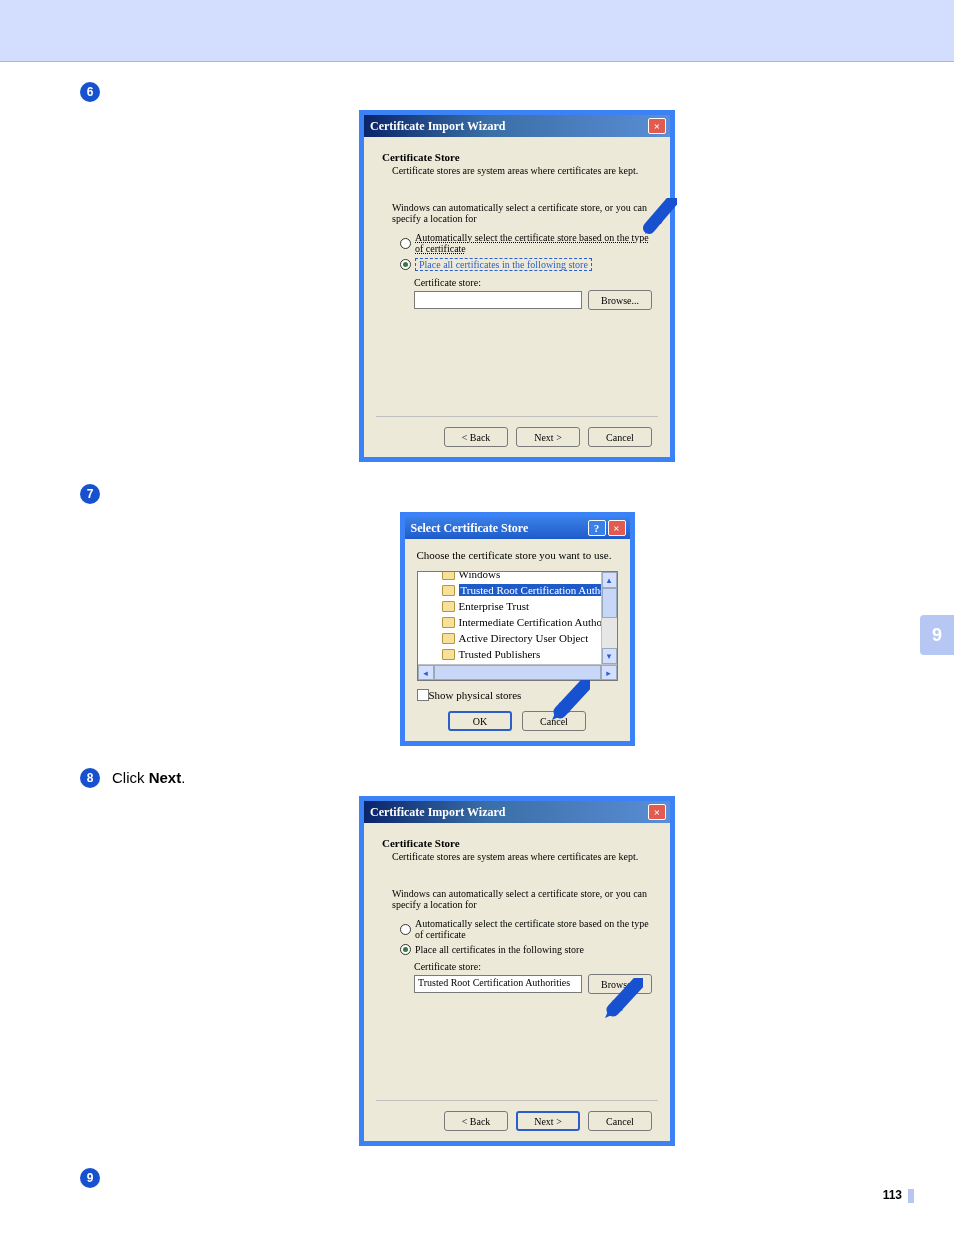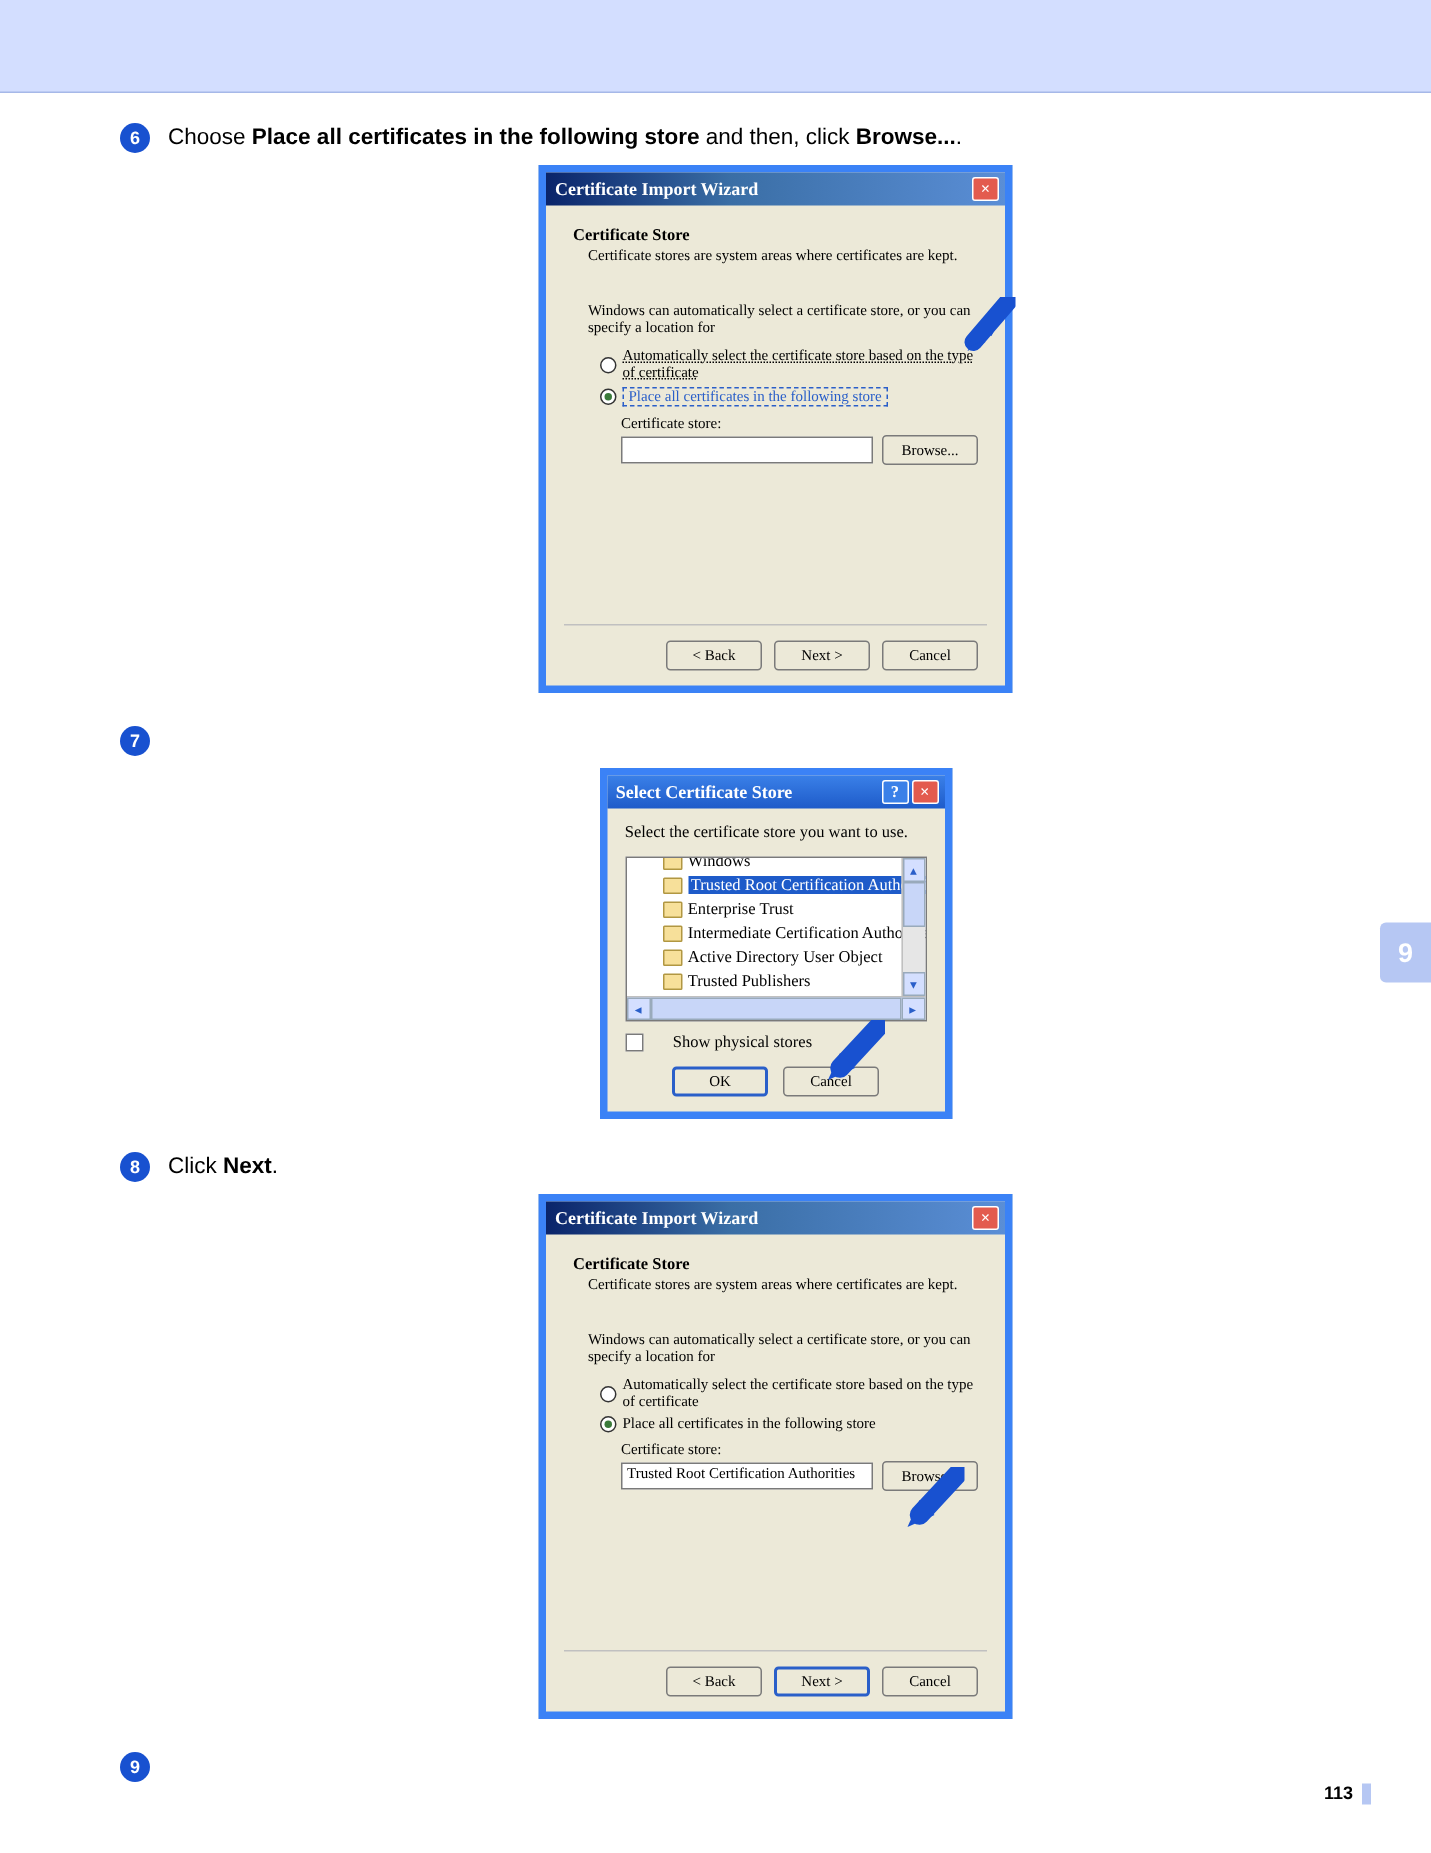--- a/index.html
+++ b/index.html
@@ -47,41 +47,38 @@
   .tree-item { display: flex; align-items: center; gap: 4px; padding-left: 22px; height: 16px; white-space: nowrap; }
   .folder { width: 13px; height: 11px; background: #f7e09a; border: 1px solid #b19742; border-radius: 1px; flex-shrink: 0; }
   .tree-item.sel .label { background: #1e5bc9; color: #fff; padding: 0 2px; }
   .tree-item .label { font-size: 11px; }
   .vscroll { position: absolute; right: 0; top: 0; bottom: 16px; width: 16px; background: #e6e6e6; border-left: 1px solid #c0c0c0; }
   .vscroll .sbtn { height: 16px; background: #d4dfff; border: 1px solid #9ab; display: flex; align-items: center; justify-content: center; font-size: 9px; color: #2a5fc9; }
   .vscroll .thumb { background: #c8d6f8; border: 1px solid #9ab; margin: 0; height: 30px; }
   .hscroll { position: absolute; left: 0; right: 0; bottom: 0; height: 16px; background: #e6e6e6; border-top: 1px solid #c0c0c0; display: flex; }
   .hscroll .sbtn { width: 16px; background: #d4dfff; border: 1px solid #9ab; display: flex; align-items: center; justify-content: center; font-size: 9px; color: #2a5fc9; }
   .hscroll .thumb { flex: 1; background: #c8d6f8; border: 1px solid #9ab; }
-  .chk-row { display: flex; align-items: center; gap: 20px; margin-top: 8px; font-size: 11px; }
+  .chk-row { display: flex; align-items: center; gap: 0; margin-top: 8px; font-size: 11px; }
   .chk { width: 12px; height: 12px; border: 1px solid #7a7a7a; background: #fff; }
   .d2 .btn-row2 { display: flex; gap: 10px; justify-content: center; margin-top: 10px; }
   .page-num { position: absolute; right: 40px; bottom: 32px; font-size: 12px; font-weight: bold; }
   .page-num::after { content: ""; display: inline-block; width: 6px; height: 14px; background: #b6c7f3; margin-left: 6px; vertical-align: middle; }
   .page { height: 1235px; position: relative; }
   .d1pad { height: 56px; }
 </style>
 </head>
 <body>
 <div class="page">
 
 <div class="header-band"></div>
 
 <div class="content">
 
   <div class="step">
     <div class="bullet">6</div>
-    <div class="step-text">
-      <span>Choose </span><b>Place all certificates in the following store</b><span> and then, click </span><b>Browse...</b><span>.</span>
-    </div>
   </div>
 
   <div class="dialog-wrap">
     <div class="d1wrap">
       <div class="xp-dialog d1">
         <div class="xp-title">
           <span>Certificate Import Wizard</span>
           <span class="spacer"></span>
           <span class="xp-close">×</span>
         </div>
@@ -128,21 +125,21 @@
   <div class="dialog-wrap">
     <div class="d2wrap">
       <div class="xp-dialog d2">
         <div class="xp-title blue2">
           <span>Select Certificate Store</span>
           <span class="spacer"></span>
           <span class="xp-help">?</span>
           <span class="xp-close">×</span>
         </div>
         <div class="body2">
-          <div class="lbl">Select the certificate store you want to use.</div>
+          <div class="lbl">Choose the certificate store you want to use.</div>
           <div class="tree">
             <div class="tree-inner">
               <div class="tree-item" style="margin-top:-8px;">
                     <span class="folder"></span>
                     <span class="label">Windows</span>
                   </div>
               <div class="tree-item sel">
                     <span class="folder"></span>
                     <span class="label">Trusted Root Certification Authorities</span>
                   </div>

